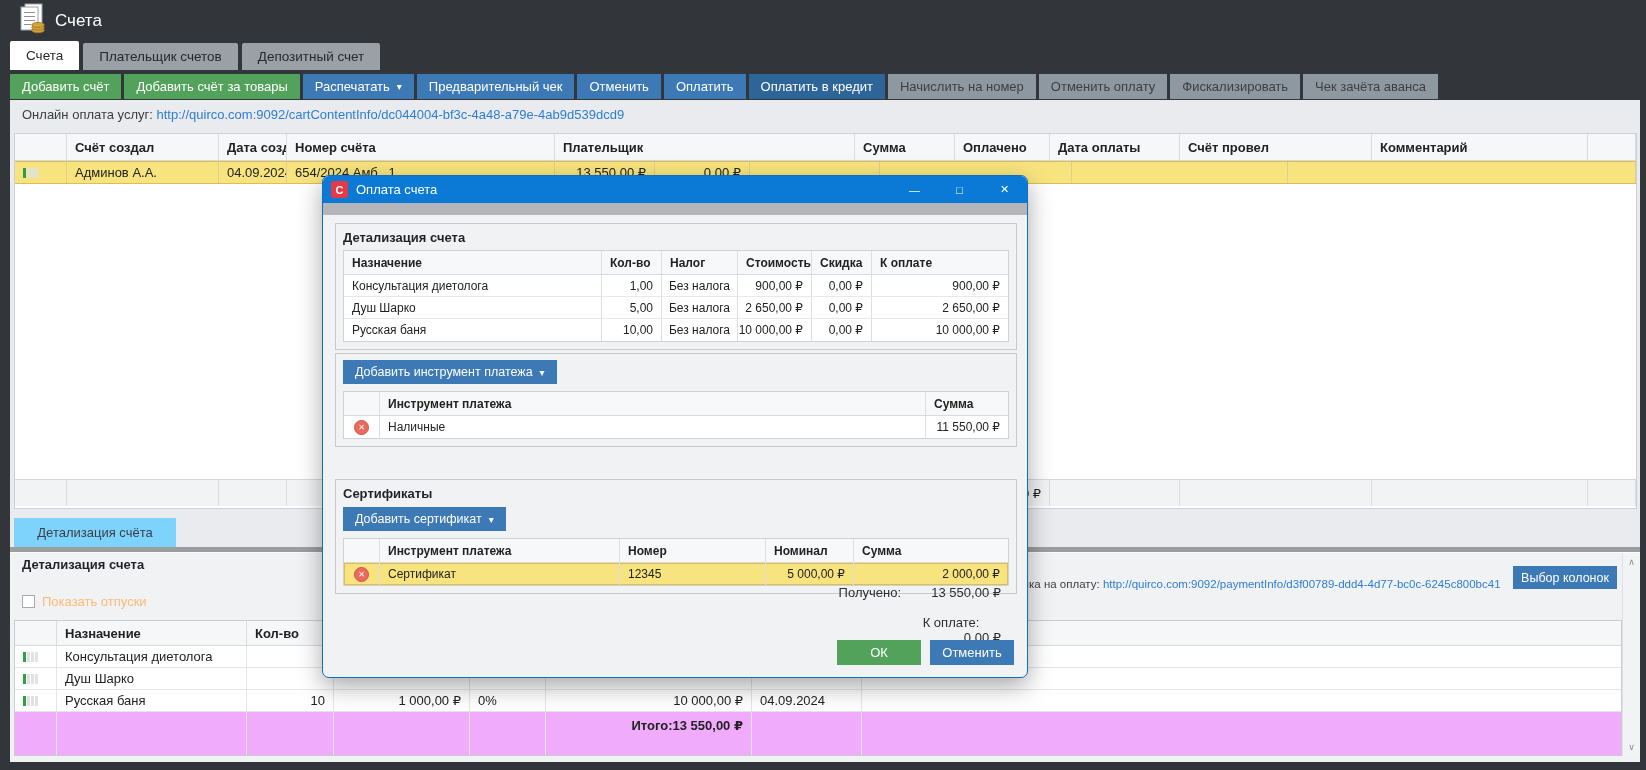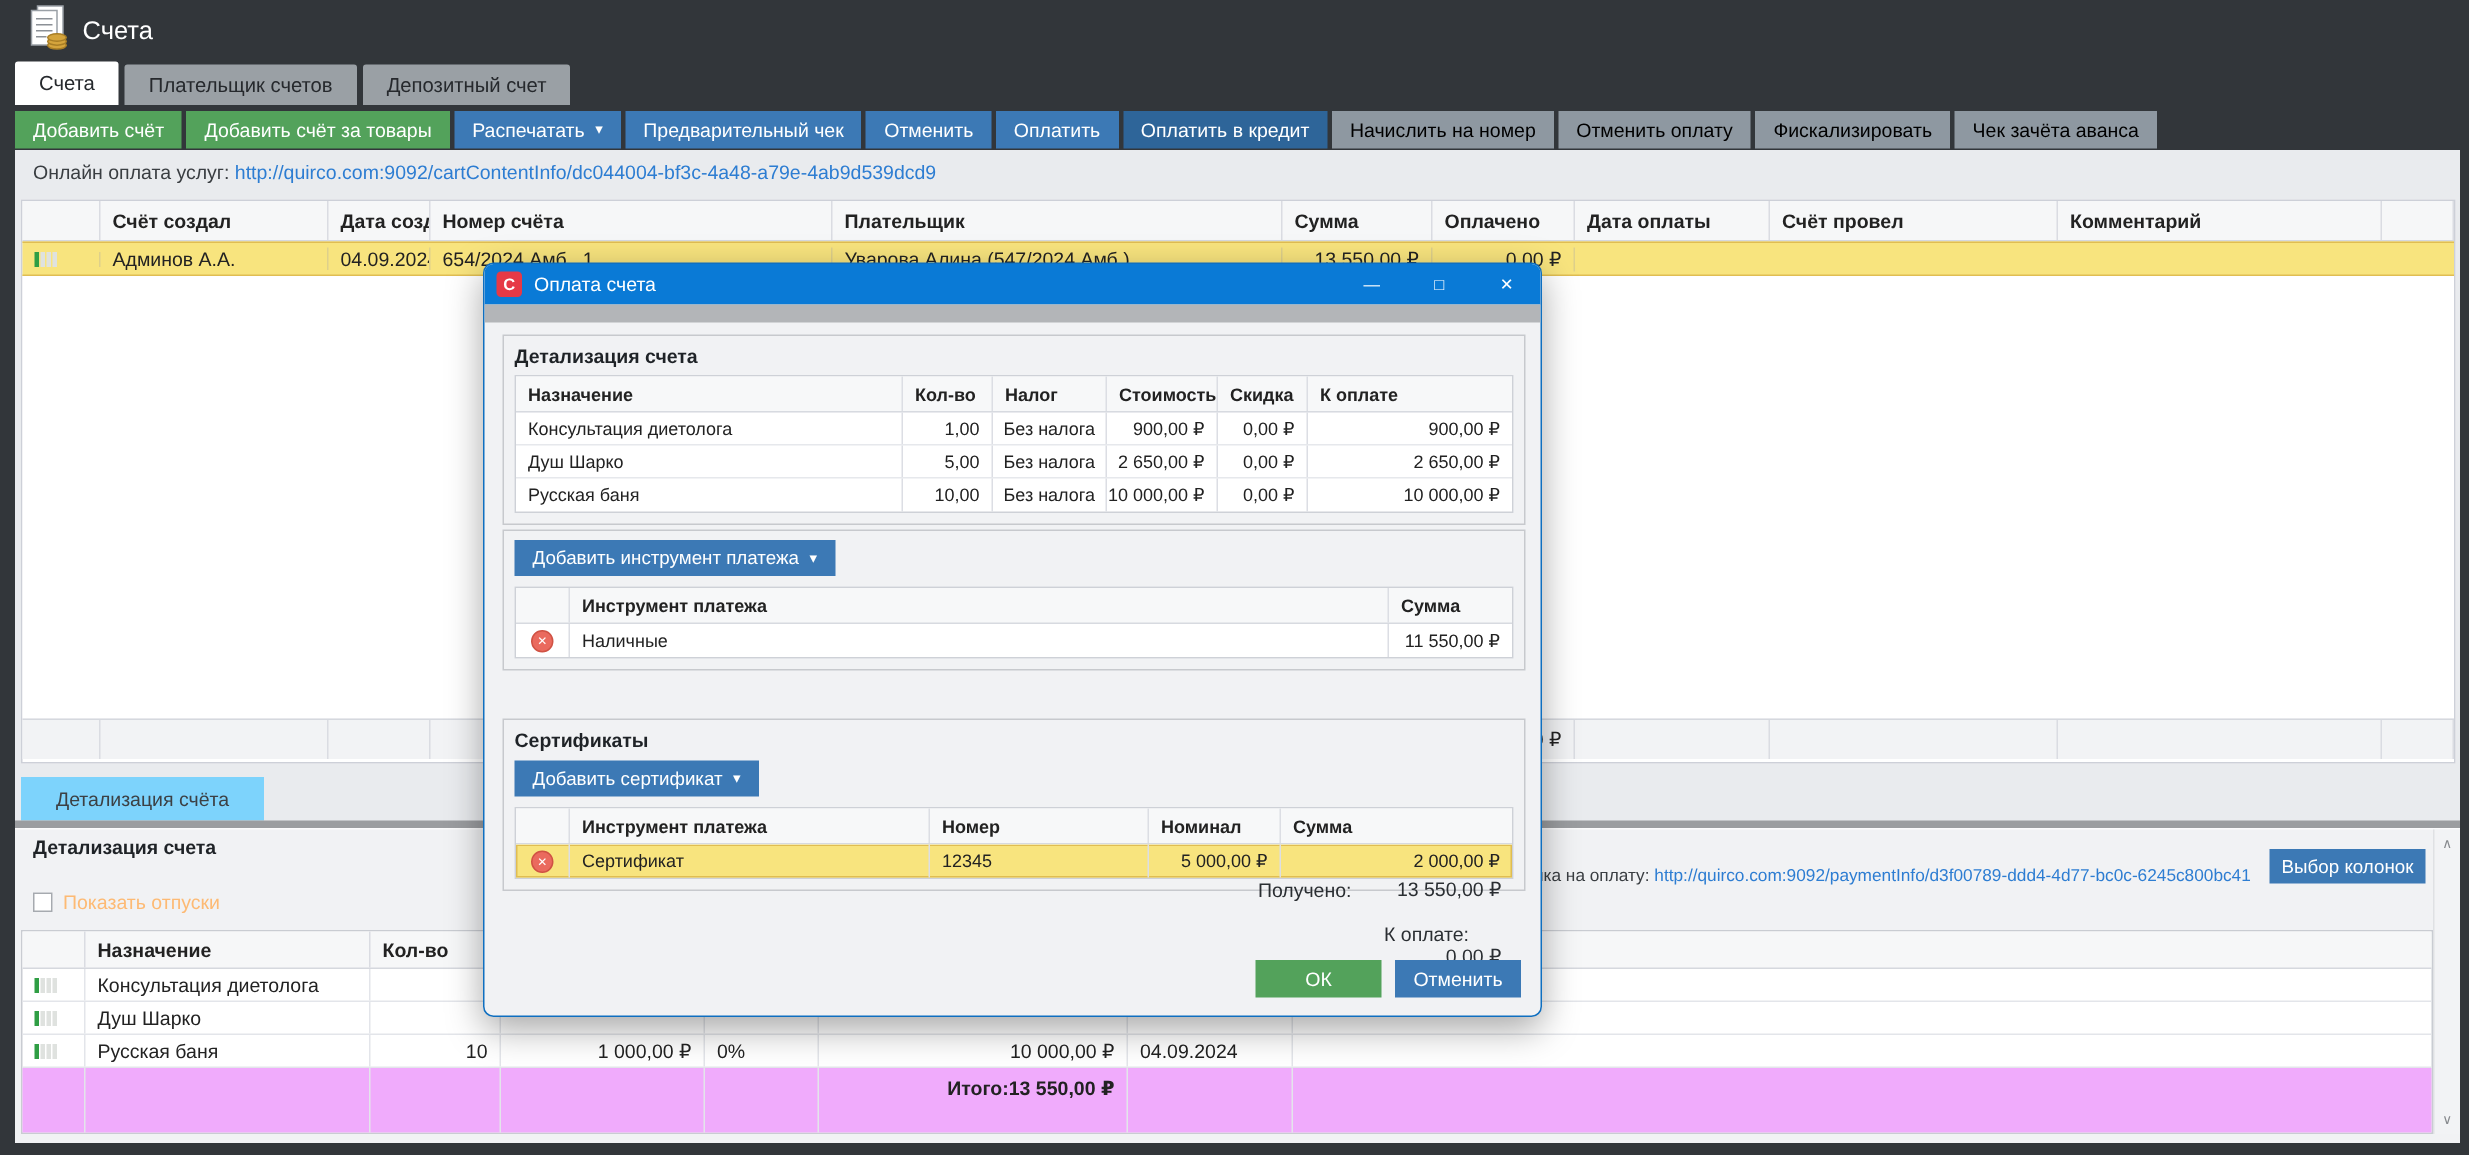--- a/index.html
+++ b/index.html
@@ -10,34 +10,34 @@
   
   .app-title { position:absolute; left:18px; top:3px; display:flex; align-items:center; gap:9px; color:#fff; font-size:17px; }
   .tabs { position:absolute; left:10px; top:41px; height:29px; display:flex; gap:4px; align-items:flex-end; }
   .tab { display:inline-flex; align-items:center; padding:0 16px; height:27px; background:#9aa0a5; color:#26292d; font-size:13.5px; border-radius:2px 2px 0 0; white-space:nowrap; }
   .tab.active { background:#ffffff; height:29px; }
   .toolbar { position:absolute; left:10px; top:74px; display:flex; gap:3px; }
   .btn { display:inline-flex; align-items:center; justify-content:center; gap:7px; height:25px; padding:0 12px; font-size:13px; color:#fff; white-space:nowrap; cursor:pointer; border:none; }
   .btn.green { background:#53a25b; }
   .btn.blue  { background:#3c79b5; }
   .btn.blue-dark { background:#2e6599; }
-  .btn.disabled { background:#8e98a1; color:#000000; cursor:default; }
+  .btn.disabled { background:#8e98a1; color:#404040; cursor:default; }
   .caret { font-size:10px; }
 
   
   .content-bg { position:absolute; left:10px; top:100px; width:1630px; height:662px; background:#e9ebee; }
   .panel-bg { position:absolute; left:10px; top:552px; width:1630px; height:210px; background:#f1f2f4; border-top:1px solid #fbfbfc; }
   .link-line { position:absolute; left:22px; top:107px; color:#3a3e42; }
   .link { color:#2d7dd2; cursor:pointer; }
 
   
   .inv { position:absolute; left:14px; top:133px; width:1623px; height:376px; background:#fff; border:1px solid #cdd0d8; }
   .inv-head { display:flex; height:27px; background:#f6f7f8; border-bottom:1px solid #d5d8de; }
   .inv-head > div { display:flex; align-items:center; padding:0 8px; font-weight:bold; white-space:nowrap; overflow:hidden; border-right:1px solid #dadce2; }
-  .inv-row { display:flex; height:23px; background:#f8e47e; border-top:1px solid #e0bd52; border-bottom:1px solid #e0bd52;align-items:center; }
+  .inv-row { display:flex; height:23px; background:#f8e47e; border-top:1px solid #e0bd52; border-bottom:1px solid #e0bd52; }
   .inv-row > div { display:flex; align-items:center; padding:0 8px; white-space:nowrap; overflow:hidden; border-right:1px solid #ded08b; }
   .inv-body { height:295px; background:#fff; }
   .inv-foot { display:flex; height:27px; background:#f2f3f5; border-top:1px solid #d5d8de; }
   .inv-foot > div { display:flex; align-items:center; padding:0 8px; border-right:1px solid #dadce2; }
   .c0{width:52px}.c1{width:152px}.c2{width:68px}.c3{width:268px}.c4{width:300px}
   .c5{width:100px}.c6{width:95px}.c7{width:130px}.c8{width:192px}.c9{width:216px}.c10{flex:1}
   .num { justify-content:flex-end !important; }
   .ctr { justify-content:center !important; }
 
   .sig { display:inline-flex; gap:1px; align-items:flex-end; }
@@ -161,21 +161,20 @@
           <span class="sig">
             <i></i>
             <i></i>
             <i></i>
             <i></i>
           </span>
         </div>
       <div class="c1">Админов А.А.</div>
       <div class="c2">04.09.2024</div>
       <div class="c3">654/2024 Амб., 1</div>
-      <div class="c4">Уварова Алина (547/2024 Амб.)</div>
       <div class="c5 num">13 550,00 ₽</div>
       <div class="c6 num">0,00 ₽</div>
       <div class="c7"></div>
       <div class="c8"></div>
       <div class="c9"></div>
       <div class="c10"></div>
     </div>
     <div class="inv-body"></div>
     <div class="inv-foot">
       <div class="c0"></div>

